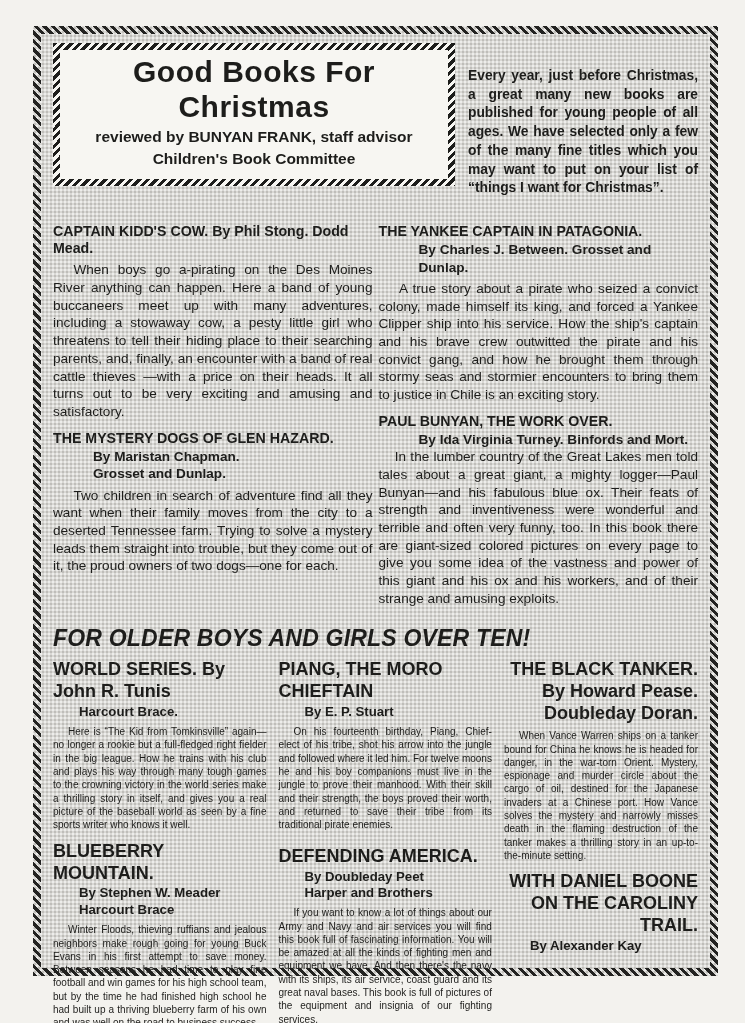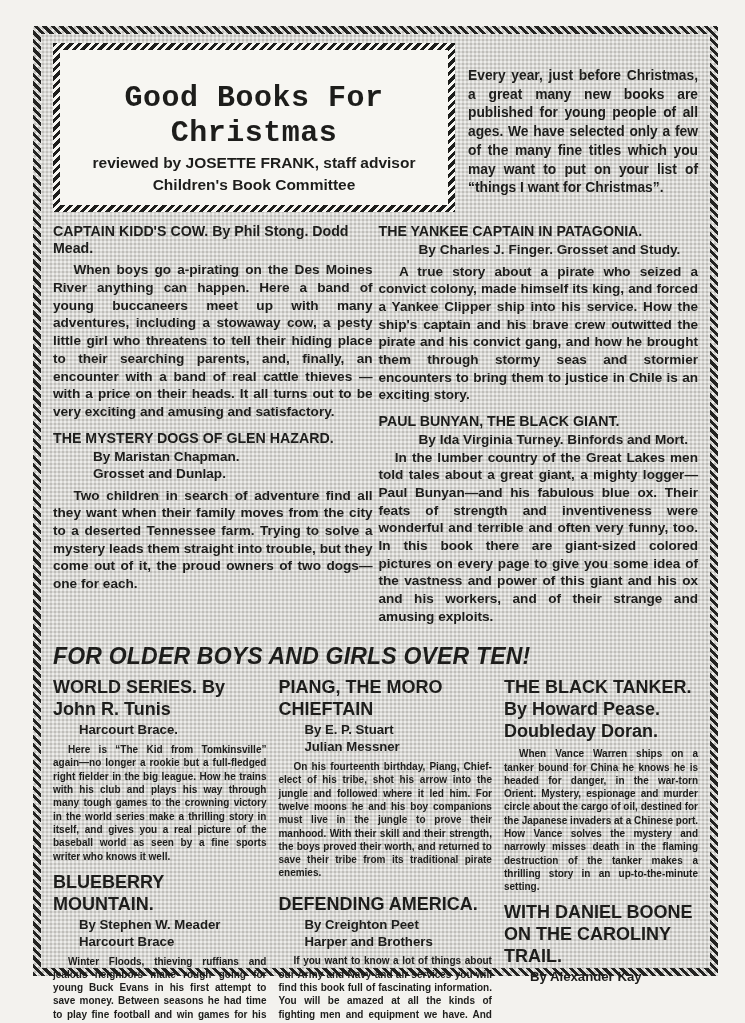--- a/index.html
+++ b/index.html
@@ -25,58 +25,58 @@
   }
   .header-row{display:flex;align-items:flex-start;}
   .header-box{
     width:402px;box-sizing:border-box;flex:none;
     background:#f7f6f2;
     border:7px solid transparent;
     border-image:repeating-linear-gradient(135deg,#1d1d1b 0 3px,#f7f6f2 3px 6px) 7;
     text-align:center;padding:5px 8px 10px;
   }
   .hb-title{
-    font-family:Liberation Mono, monospace;font-weight:bold;
-    font-size:30px;line-height:1.15;letter-spacing:.5px;margin-top:26px;
+    font-family:Liberation Sans, sans-serif;font-weight:bold;
+    font-size:30px;line-height:1.15;letter-spacing:.5px;
   }
   .hb-line{font-size:15.5px;font-weight:bold;margin-top:3px;line-height:1.25;}
   .intro{
     flex:1;margin-left:13px;padding-top:10px;
     font-size:13.8px;font-weight:bold;text-align:justify;line-height:1.36;
   }
   .cols2{display:flex;gap:6px;margin-top:11px;}
   .cols2 > .col{flex:1;min-width:0;}
   .section-heading{
     font-size:23px;font-weight:bold;font-style:italic;
     margin:9px 0 7px;letter-spacing:.2px;
   }
   .cols3{display:flex;gap:12px;}
   .cols3 > .col{min-width:0;}
   .c1{flex:1.1;} .c2{flex:1.1;} .c3{flex:1;}
   article{margin-bottom:9px;}
   h3{font-size:14.2px;margin:0 0 1px;font-weight:bold;line-height:1.22;}
-  h3.ctr{text-align:left;}
+  h3.ctr{text-align:right;}
   .byline{font-weight:bold;font-size:13.6px;margin-left:40px;line-height:1.28;}
   p.body{
-    margin:4px 0 0;font-weight:bold;font-size:13.6px;line-height:1.3;
+    margin:4px 0 0;font-weight:normal;font-size:13.6px;line-height:1.3;
     text-align:justify;text-indent:1.5em;
   }
   .cols3 h3{font-size:18px;}
   .cols3 .byline{font-size:13.2px;margin-left:26px;}
   .cols3 p.body{font-size:10px;line-height:1.33;}
 </style>
 </head>
 <body>
 
 <div class="sheet">
 
   <div class="header-row">
     <div class="header-box">
       <div class="hb-title">Good Books For Christmas</div>
-      <div class="hb-line">reviewed by JOSETTE FRANK, staff advisor</div>
+      <div class="hb-line">reviewed by BUNYAN FRANK, staff advisor</div>
       <div class="hb-line">Children's Book Committee</div>
     </div>
     <p class="intro">Every year, just before Christmas, a great many new books are published for young people of all ages. We have selected only a few of the many fine titles which you may want to put on your list of “things I want for Christmas”.</p>
   </div>
 
   <div class="cols2">
     <div class="col">
       <article>
         <h3>CAPTAIN KIDD'S COW. By Phil Stong. Dodd Mead.</h3>
         <p class="body">When boys go a-pirating on the Des Moines River anything can happen. Here a band of young buccaneers meet up with many adventures, including a stowaway cow, a pesty little girl who threatens to tell their hiding place to their searching parents, and, finally, an encounter with a band of real cattle thieves —with a price on their heads. It all turns out to be very exciting and amusing and satisfactory.</p>
@@ -84,25 +84,25 @@
       <article>
         <h3>THE MYSTERY DOGS OF GLEN HAZARD.</h3>
         <div class="byline">By Maristan Chapman.</div>
         <div class="byline">Grosset and Dunlap.</div>
         <p class="body">Two children in search of adventure find all they want when their family moves from the city to a deserted Tennessee farm. Trying to solve a mystery leads them straight into trouble, but they come out of it, the proud owners of two dogs—one for each.</p>
       </article>
     </div>
     <div class="col">
       <article>
         <h3>THE YANKEE CAPTAIN IN PATAGONIA.</h3>
-        <div class="byline">By Charles J. Finger. Grosset and Study.</div>
+        <div class="byline">By Charles J. Between. Grosset and Dunlap.</div>
         <p class="body">A true story about a pirate who seized a convict colony, made himself its king, and forced a Yankee Clipper ship into his service. How the ship's captain and his brave crew outwitted the pirate and his convict gang, and how he brought them through stormy seas and stormier encounters to bring them to justice in Chile is an exciting story.</p>
       </article>
       <article>
-        <h3>PAUL BUNYAN, THE BLACK GIANT.</h3>
+        <h3>PAUL BUNYAN, THE WORK OVER.</h3>
         <div class="byline">By Ida Virginia Turney. Binfords and Mort.</div>
         <p class="body" style="text-indent:1.2em;margin-top:0;">In the lumber country of the Great Lakes men told tales about a great giant, a mighty logger—Paul Bunyan—and his fabulous blue ox. Their feats of strength and inventiveness were wonderful and terrible and often very funny, too. In this book there are giant-sized colored pictures on every page to give you some idea of the vastness and power of this giant and his ox and his workers, and of their strange and amusing exploits.</p>
       </article>
     </div>
   </div>
 
   <div class="section-heading">FOR OLDER BOYS AND GIRLS OVER TEN!</div>
 
   <div class="cols3">
     <div class="col c1">
@@ -115,26 +115,25 @@
         <h3>BLUEBERRY MOUNTAIN.</h3>
         <div class="byline">By Stephen W. Meader</div>
         <div class="byline">Harcourt Brace</div>
         <p class="body">Winter Floods, thieving ruffians and jealous neighbors make rough going for young Buck Evans in his first attempt to save money. Between seasons he had time to play fine football and win games for his high school team, but by the time he had finished high school he had built up a thriving blueberry farm of his own and was well on the road to business success.</p>
       </article>
     </div>
     <div class="col c2">
       <article>
         <h3>PIANG, THE MORO CHIEFTAIN</h3>
         <div class="byline">By E. P. Stuart</div>
-        <div class="byline">Julian Messner</div>
         <p class="body">On his fourteenth birthday, Piang, Chief-elect of his tribe, shot his arrow into the jungle and followed where it led him. For twelve moons he and his boy companions must live in the jungle to prove their manhood. With their skill and their strength, the boys proved their worth, and returned to save their tribe from its traditional pirate enemies.</p>
       </article>
       <article style="margin-top:14px;">
         <h3>DEFENDING AMERICA.</h3>
-        <div class="byline">By Creighton Peet</div>
+        <div class="byline">By Doubleday Peet</div>
         <div class="byline">Harper and Brothers</div>
         <p class="body">If you want to know a lot of things about our Army and Navy and air services you will find this book full of fascinating information. You will be amazed at all the kinds of fighting men and equipment we have. And then there's the navy with its ships, its air service, coast guard and its great naval bases. This book is full of pictures of the equipment and insignia of our fighting services.</p>
       </article>
     </div>
     <div class="col c3">
       <article>
         <h3 class="ctr">THE BLACK TANKER. By Howard Pease. Doubleday Doran.</h3>
         <p class="body">When Vance Warren ships on a tanker bound for China he knows he is headed for danger, in the war-torn Orient. Mystery, espionage and murder circle about the cargo of oil, destined for the Japanese invaders at a Chinese port. How Vance solves the mystery and narrowly misses death in the flaming destruction of the tanker makes a thrilling story in an up-to-the-minute setting.</p>
       </article>
       <article>

